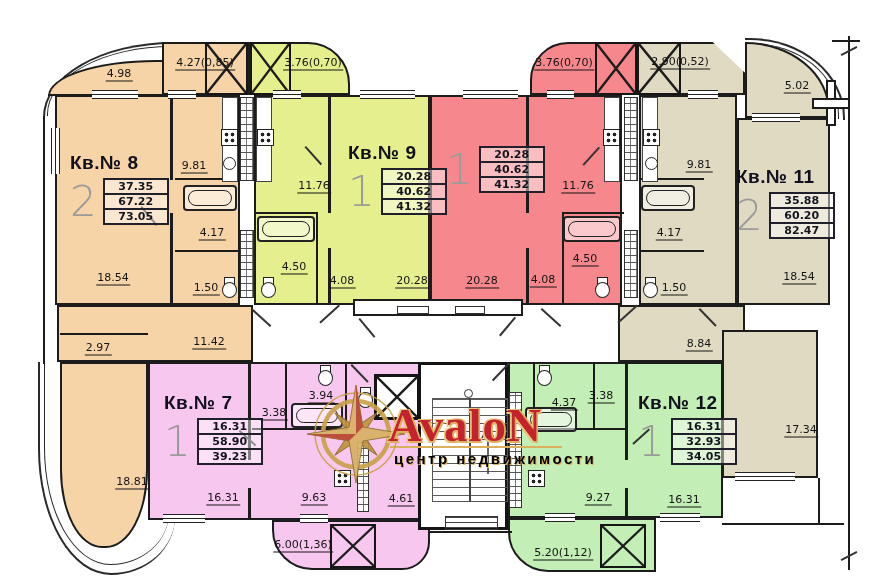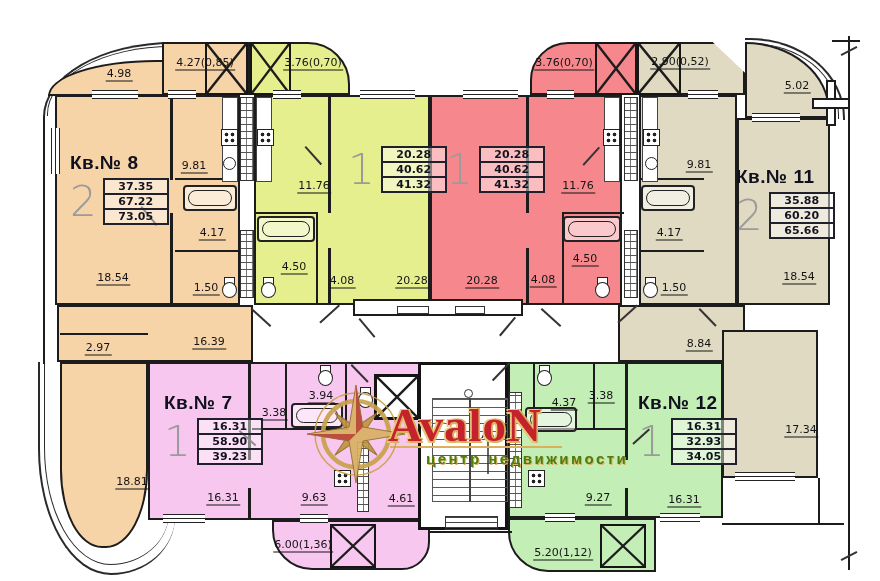--- a/index.html
+++ b/index.html
@@ -66,22 +66,22 @@
   .apt-flex{display:flex;align-items:center;margin-top:4px;}
   .apt-rooms{font:200 42px "DejaVu Sans",sans-serif;color:#9b9b9b;margin-right:6px;line-height:42px;}
   .cells{display:flex;flex-direction:column;}
   .cell{border:2px solid #20202c;min-width:50px;padding:0 6px;text-align:center;
         font:bold 11px/13px "DejaVu Sans",sans-serif;color:#14141f;margin-top:-2px;background:rgba(255,255,255,.45);}
   .cell:first-child{margin-top:0;}
   
   .wm{position:absolute;z-index:9;pointer-events:none;}
   .wm-brand{font:bold 47px "Liberation Serif",serif;color:#c4232b;letter-spacing:1px;
         text-shadow:1.5px 1.5px 0 #ddb061,-1.5px -1.5px 0 #e6c87e,1.5px -1.5px 0 #ddb061,-1.5px 1.5px 0 #e6c87e;}
-  .wm-tag{font:bold 15px "Liberation Sans",sans-serif;color:#4d7c0f;letter-spacing:2.5px;
-        text-shadow:1px 1px 0 #ddb061;white-space:nowrap;margin-left:32px;}
+  .wm-tag{font:bold 15px "Liberation Sans",sans-serif;color:#000000;letter-spacing:2.5px;
+        text-shadow:1px 1px 0 #ddb061;white-space:nowrap;}
   .wm-rule{position:absolute;background:#d8b05e;height:2px;z-index:8;}
   .brk{position:absolute;height:2px;background:#333;z-index:4;}
 </style>
 </head>
 <body>
 
 <div class="plan">
 
   <div class="arc" style="left:43px;top:42px;width:132px;height:76px;border-top-width:2px;border-left-width:2px;border-top-left-radius:130px 75px;"></div>
   <div class="arc" style="left:47px;top:46px;width:128px;height:70px;border-top-width:1px;border-left-width:1px;border-top-left-radius:125px 68px;"></div>
@@ -270,20 +270,21 @@
     <div class="apt-flex">
       <div class="apt-rooms">2</div>
       <div class="cells">
         <div class="cell">37.35</div>
         <div class="cell">67.22</div>
         <div class="cell">73.05</div>
       </div>
     </div>
   </div>
   <div class="apt" style="left:348px;top:142px;">
+    <div class="apt-title">Кв.№ 9</div>
     <div class="apt-flex">
       <div class="apt-rooms">1</div>
       <div class="cells">
         <div class="cell">20.28</div>
         <div class="cell">40.62</div>
         <div class="cell">41.32</div>
       </div>
     </div>
   </div>
   <div class="apt" style="left:446px;top:142px;">
@@ -296,21 +297,21 @@
       </div>
     </div>
   </div>
   <div class="apt" style="left:736px;top:166px;">
     <div class="apt-title">Кв.№ 11</div>
     <div class="apt-flex">
       <div class="apt-rooms">2</div>
       <div class="cells">
         <div class="cell">35.88</div>
         <div class="cell">60.20</div>
-        <div class="cell">65.66</div>
+        <div class="cell">82.47</div>
       </div>
     </div>
   </div>
   <div class="apt" style="left:164px;top:392px;">
     <div class="apt-title">Кв.№ 7</div>
     <div class="apt-flex">
       <div class="apt-rooms">1</div>
       <div class="cells">
         <div class="cell">16.31</div>
         <div class="cell">58.90</div>
@@ -347,21 +348,21 @@
       <div class="dim" style="left: 113px; top: 278px;">18.54</div>
       <div class="dim" style="left: 482px; top: 281px;">20.28</div>
       <div class="dim" style="left: 543px; top: 280px;">4.08</div>
       <div class="dim" style="left: 585px; top: 259px;">4.50</div>
       <div class="dim" style="left: 578px; top: 186px;">11.76</div>
       <div class="dim" style="left: 699px; top: 165px;">9.81</div>
       <div class="dim" style="left: 669px; top: 233px;">4.17</div>
       <div class="dim" style="left: 674px; top: 288px;">1.50</div>
       <div class="dim" style="left: 799px; top: 277px;">18.54</div>
       <div class="dim" style="left: 98px; top: 348px;">2.97</div>
-      <div class="dim" style="left: 209px; top: 342px;">16.39</div>
+      <div class="dim" style="left: 209px; top: 342px;">11.42</div>
       <div class="dim" style="left: 132px; top: 482px;">18.81</div>
       <div class="dim" style="left: 699px; top: 344px;">8.84</div>
       <div class="dim" style="left: 801px; top: 430px;">17.34</div>
       <div class="dim" style="left: 321px; top: 396px;">3.94</div>
       <div class="dim" style="left: 274px; top: 413px;">3.38</div>
       <div class="dim" style="left: 223px; top: 498px;">16.31</div>
       <div class="dim" style="left: 314px; top: 498px;">9.63</div>
       <div class="dim" style="left: 401px; top: 499px;">4.61</div>
       <div class="dim" style="left: 303px; top: 545px;">6.00(1,36)</div>
       <div class="dim" style="left: 564px; top: 403px;">4.37</div>

